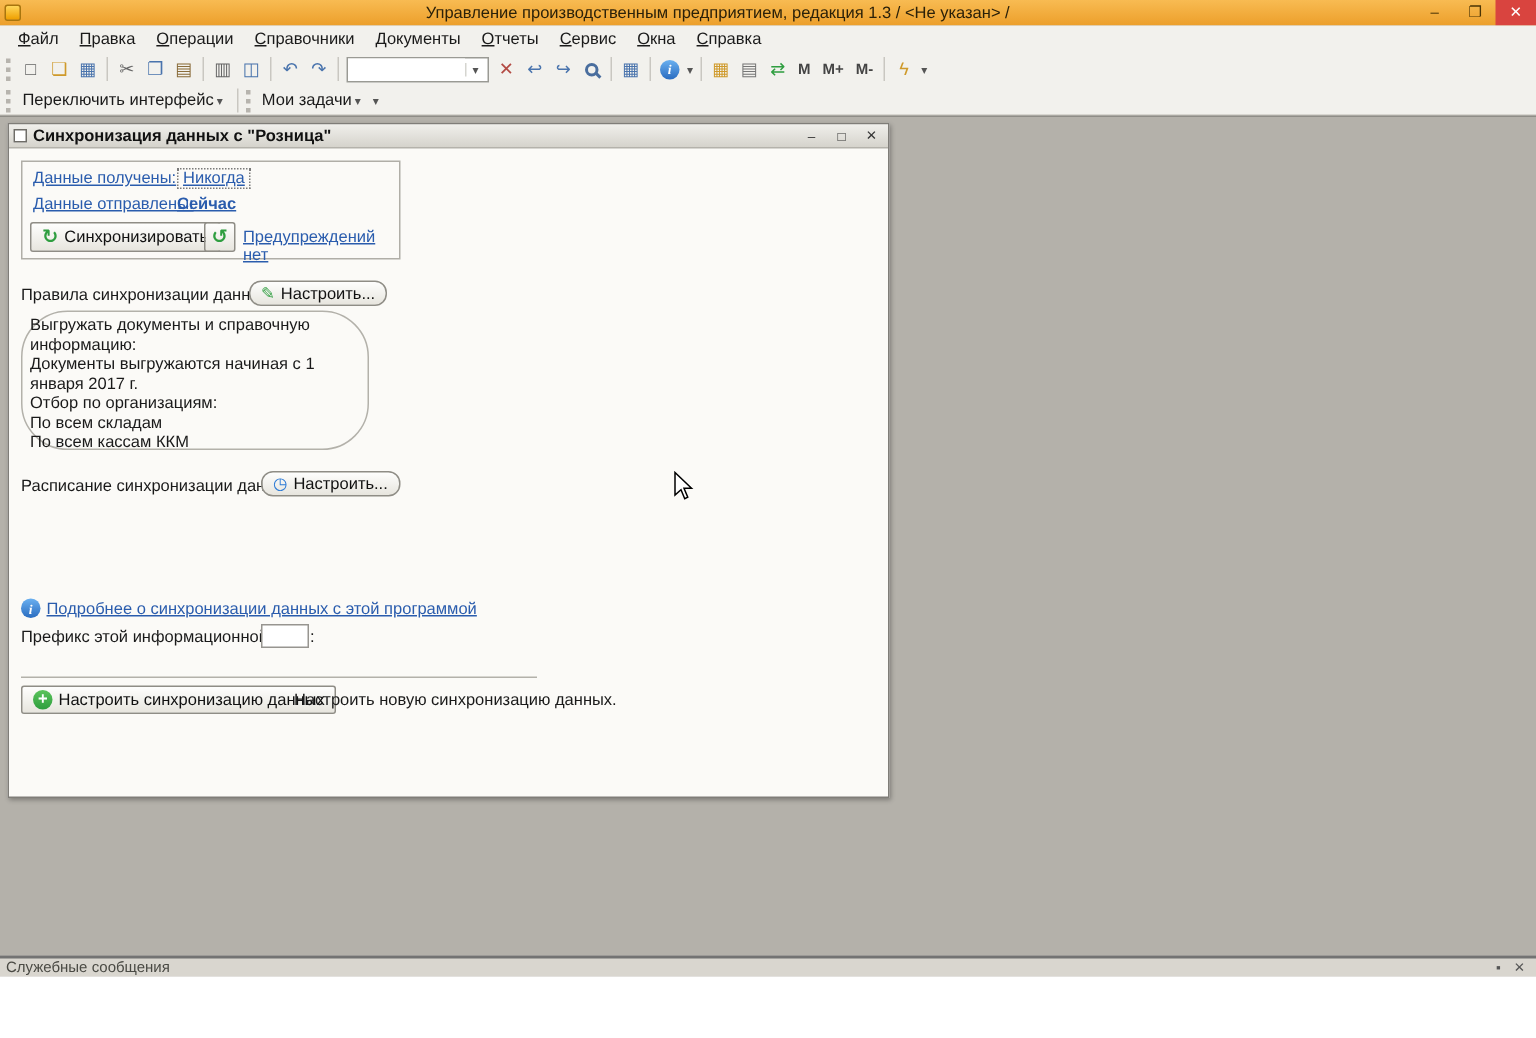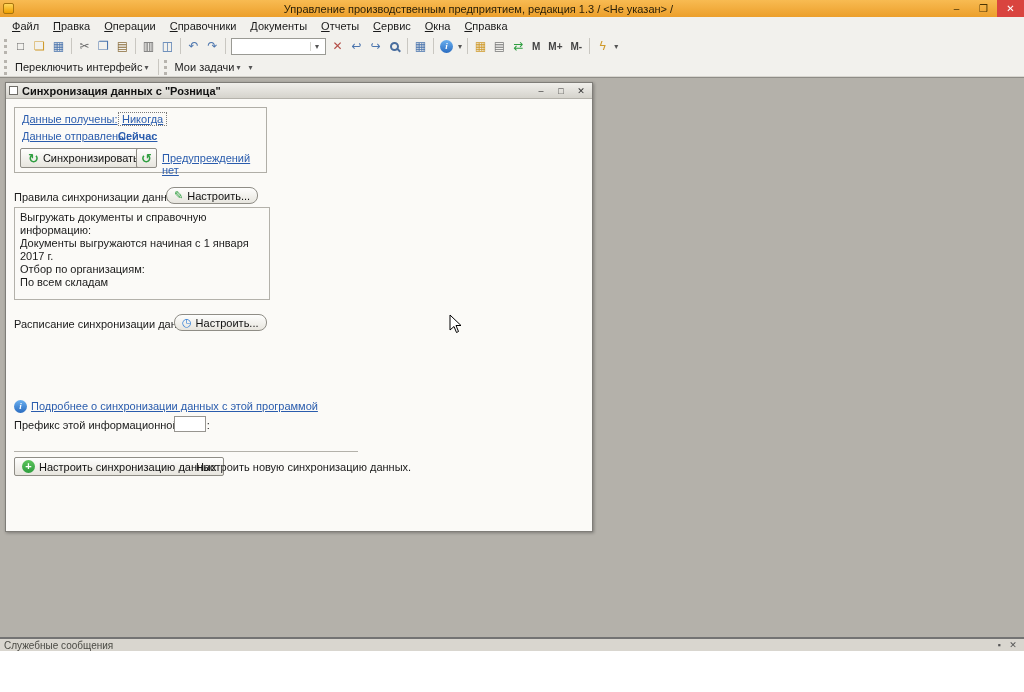--- a/index.html
+++ b/index.html
@@ -248,25 +248,26 @@
           </span>
           <span class="abs link" style="left:147px; top:44px;">Предупреждений нет</span>
         </div>
 
         <span class="abs" style="left:8px; top:92px;">Правила синхронизации данных:</span>
         <span class="abs btn pill" style="left:160px; top:88px;">
           <span class="ico-pencil">✎</span>
           <span>Настроить...</span>
         </span>
 
-        <div class="textblock" style="left:8px; top:108px; width:256px; height:93px;">
+        <div class="textblock" style="left:8px; top:108px; width:232px; height:93px;border-radius:31px;">
           <div>Выгружать документы и справочную информацию:</div>
           <div>Документы выгружаются начиная с 1 января 2017 г.</div>
           <div>Отбор по организациям:</div>
           <div>По всем складам</div>
+          <div>По всем кассам ККМ</div>
         </div>
 
         <span class="abs" style="left:8px; top:219px;">Расписание синхронизации данных:</span>
         <span class="abs btn pill" style="left:168px; top:215px;">
           <span class="ico-clock">◷</span>
           <span>Настроить...</span>
         </span>
 
 
         <span class="abs" style="left:8px; top:300px;">

